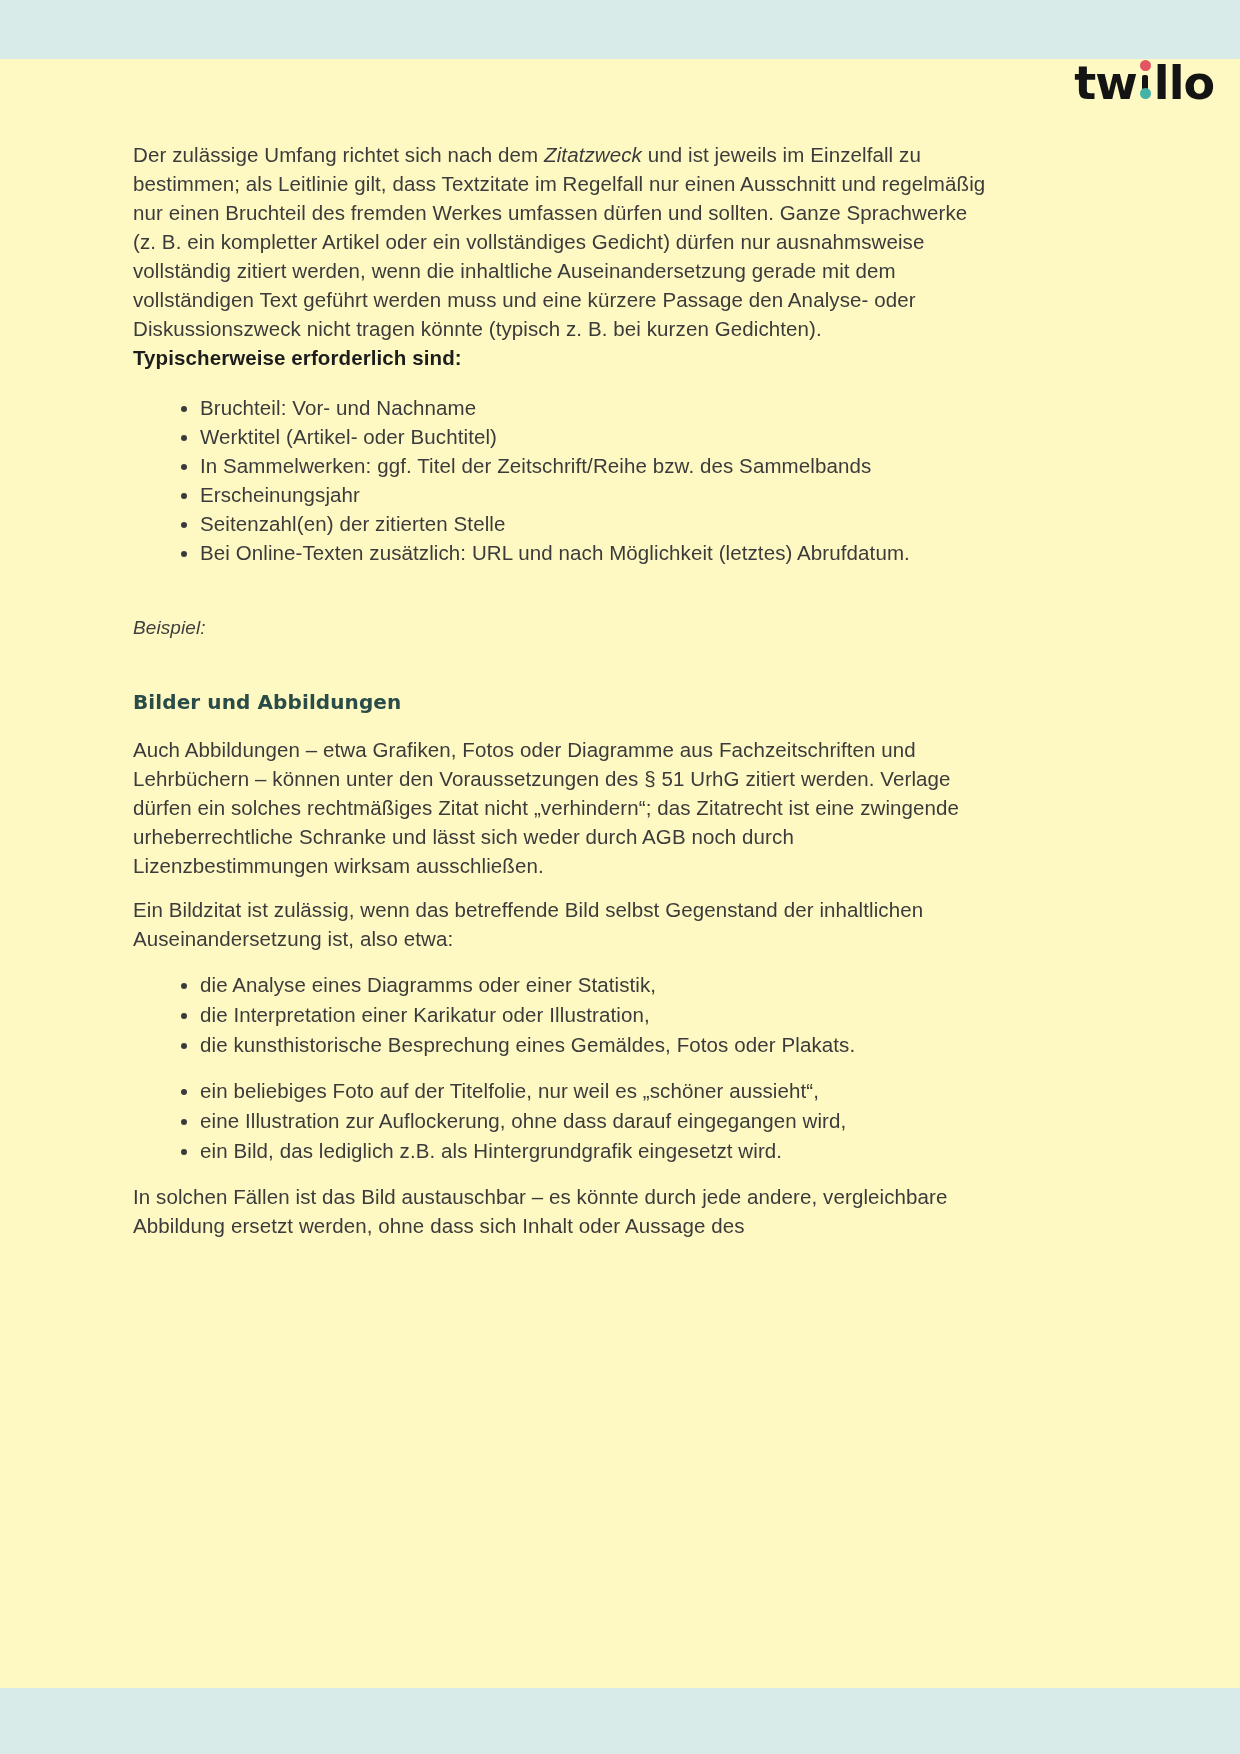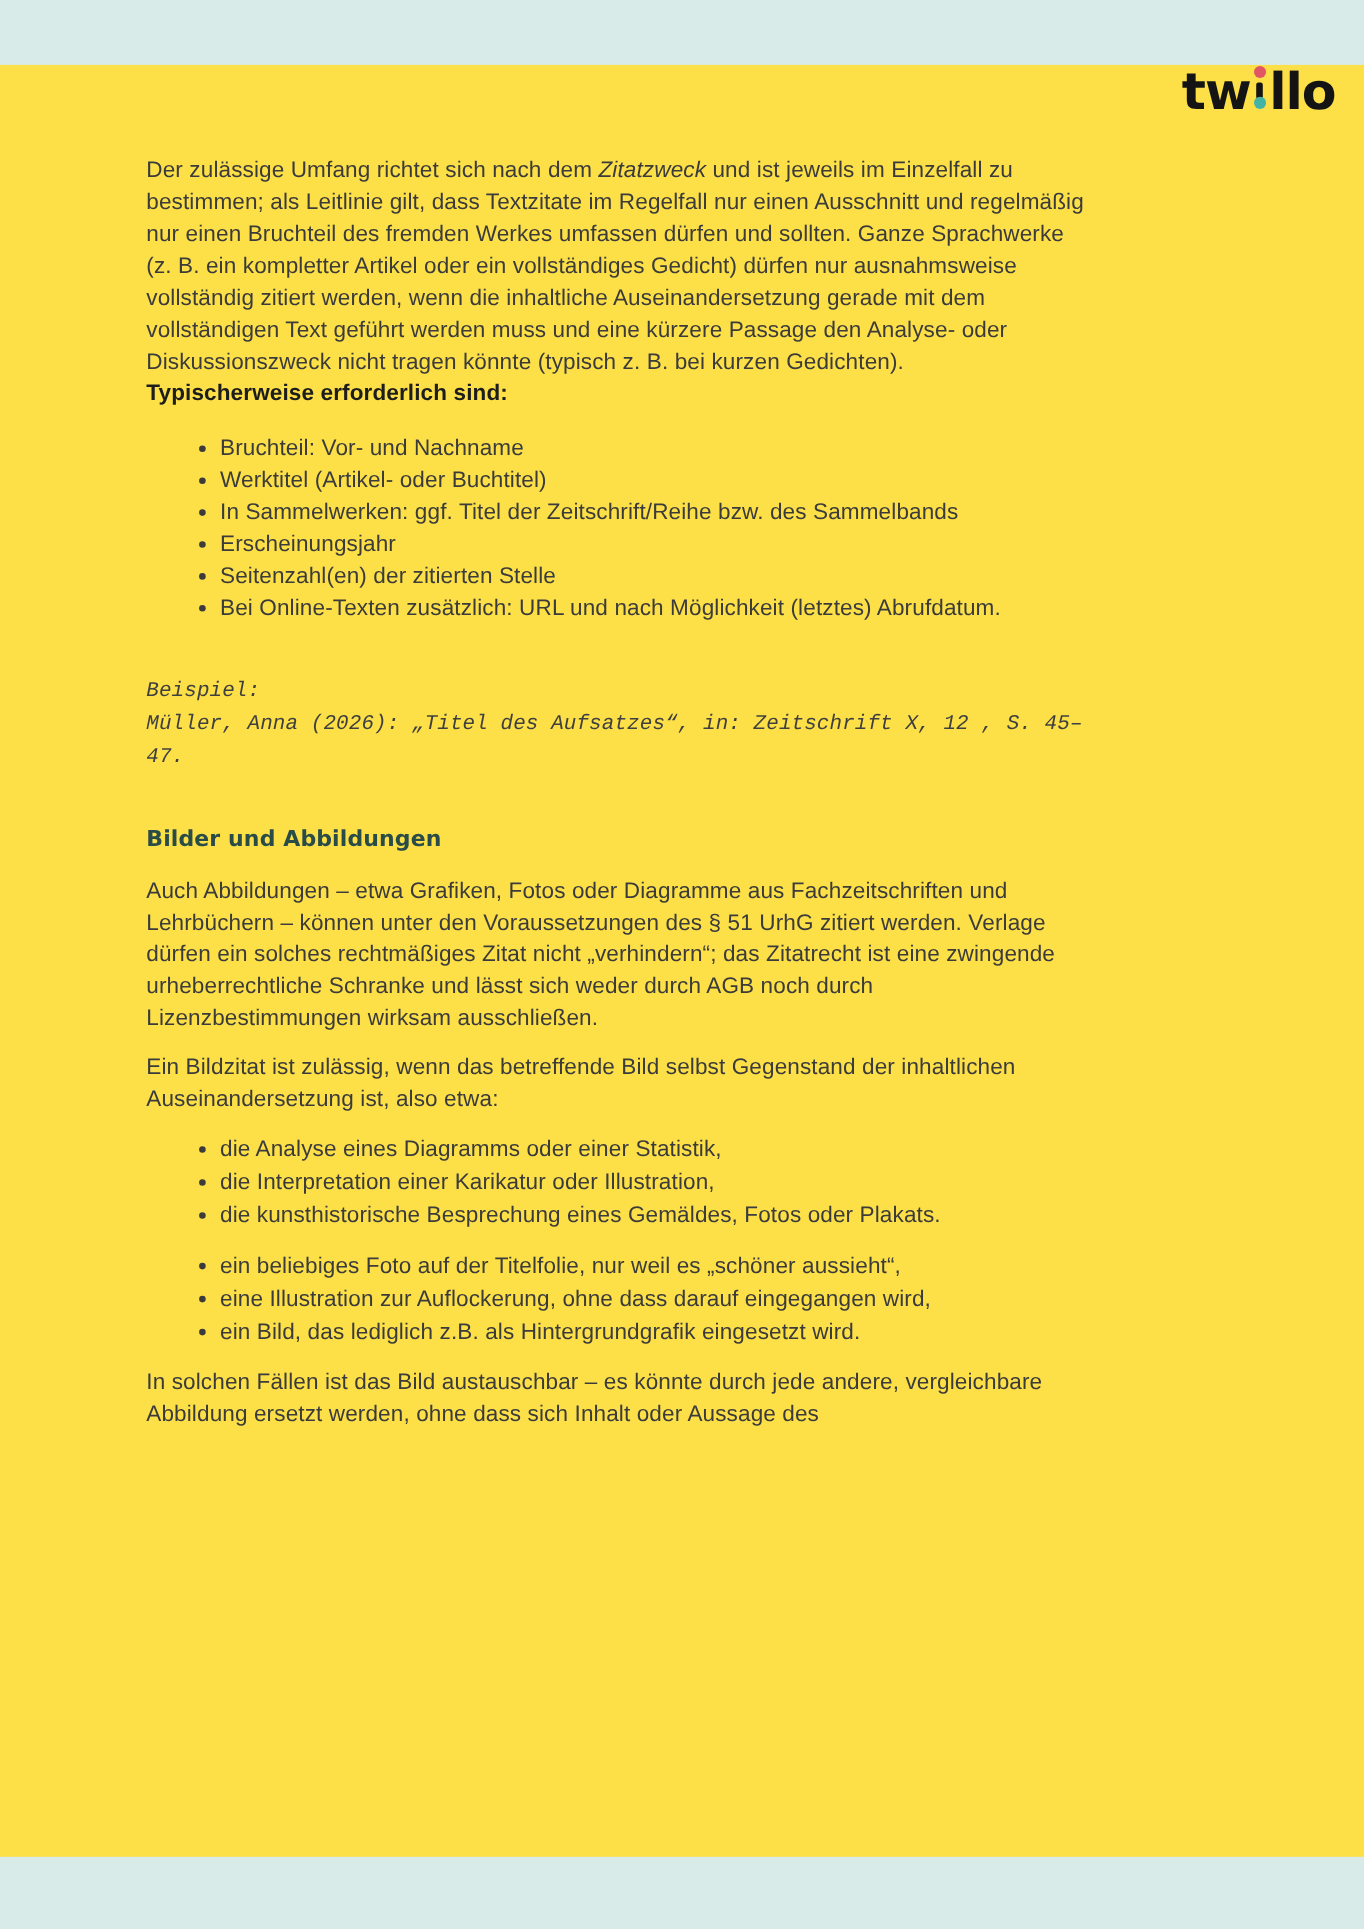--- a/index.html
+++ b/index.html
@@ -1,20 +1,20 @@
 <!DOCTYPE html>
 <html><head>
 <meta charset="utf-8">
 <style>
   html, body { margin: 0; padding: 0; background: #ffffff; }
   .page {
     position: relative;
     width: 1240px;
     height: 1754px;
-    background: #fde047;
+    background: #fef9c3;
     overflow: hidden;
     font-family: "Liberation Sans", sans-serif;
     color: #3b3b3b;
   }
   .strip { position: absolute; left: 0; right: 0; background: #d9ebe8; }
   .strip-top { top: 0; height: 59px; }
   .strip-bottom { bottom: 0; height: 66px; }
 
   
   .logo {
@@ -62,21 +62,21 @@
     margin-bottom: 21px;
   }
   ul {
     margin: 0;
     padding-left: 67px;
     list-style: disc;
   }
   ul li { margin: 0; }
   ul.required-list { margin-bottom: 46px; }
 
-  .example-block { font-family: Liberation Mono, monospace; font-style: italic; font-size: 19px; line-height: 30px; color: #3f3f3f; }
+  .example-block { font-family: Liberation Sans, sans-serif; font-style: italic; font-size: 19px; line-height: 30px; color: #3f3f3f; }
 
   .section-heading {
     font-family: "DejaVu Sans", sans-serif;
     font-weight: 700;
     font-size: 20px;
     line-height: 34px;
     color: #2a4c48;
     margin: 42px 0 16px;
   }
   .images-section p { margin-bottom: 15px; }
@@ -109,21 +109,20 @@
       <li>Bruchteil: Vor- und Nachname</li>
       <li>Werktitel (Artikel- oder Buchtitel)</li>
       <li>In Sammelwerken: ggf. Titel der Zeitschrift/Reihe bzw. des Sammelbands</li>
       <li>Erscheinungsjahr</li>
       <li>Seitenzahl(en) der zitierten Stelle</li>
       <li>Bei Online-Texten zusätzlich: URL und nach Möglichkeit (letztes) Abrufdatum.</li>
     </ul>
 
     <div class="example-block">
       <div>Beispiel:</div>
-      <div>Müller, Anna (2026): „Titel des Aufsatzes“, in: Zeitschrift X, 12 , S. 45–47.</div>
     </div>
 
     <div class="images-section">
       <h2 class="section-heading">Bilder und Abbildungen</h2>
 
       <p>Auch Abbildungen – etwa Grafiken, Fotos oder Diagramme aus Fachzeitschriften und Lehrbüchern – können unter den Voraussetzungen des § 51 UrhG zitiert werden. Verlage dürfen ein solches rechtmäßiges Zitat nicht „verhindern“; das Zitatrecht ist eine zwingende urheberrechtliche Schranke und lässt sich weder durch AGB noch durch Lizenzbestimmungen wirksam ausschließen.</p>
       <p>Ein Bildzitat ist zulässig, wenn das betreffende Bild selbst Gegenstand der inhaltlichen Auseinandersetzung ist, also etwa:</p>
 
       <ul class="allowed-list">
         <li>die Analyse eines Diagramms oder einer Statistik,</li>

